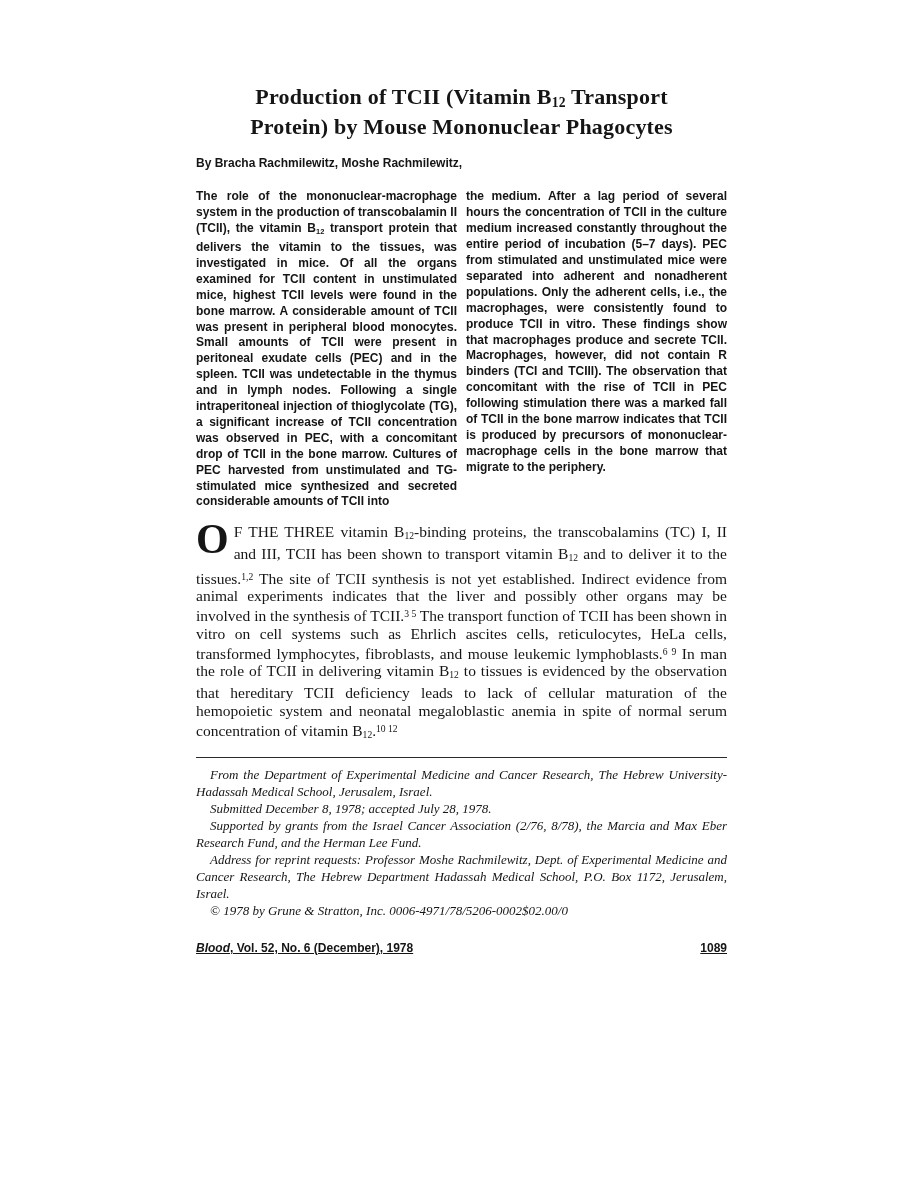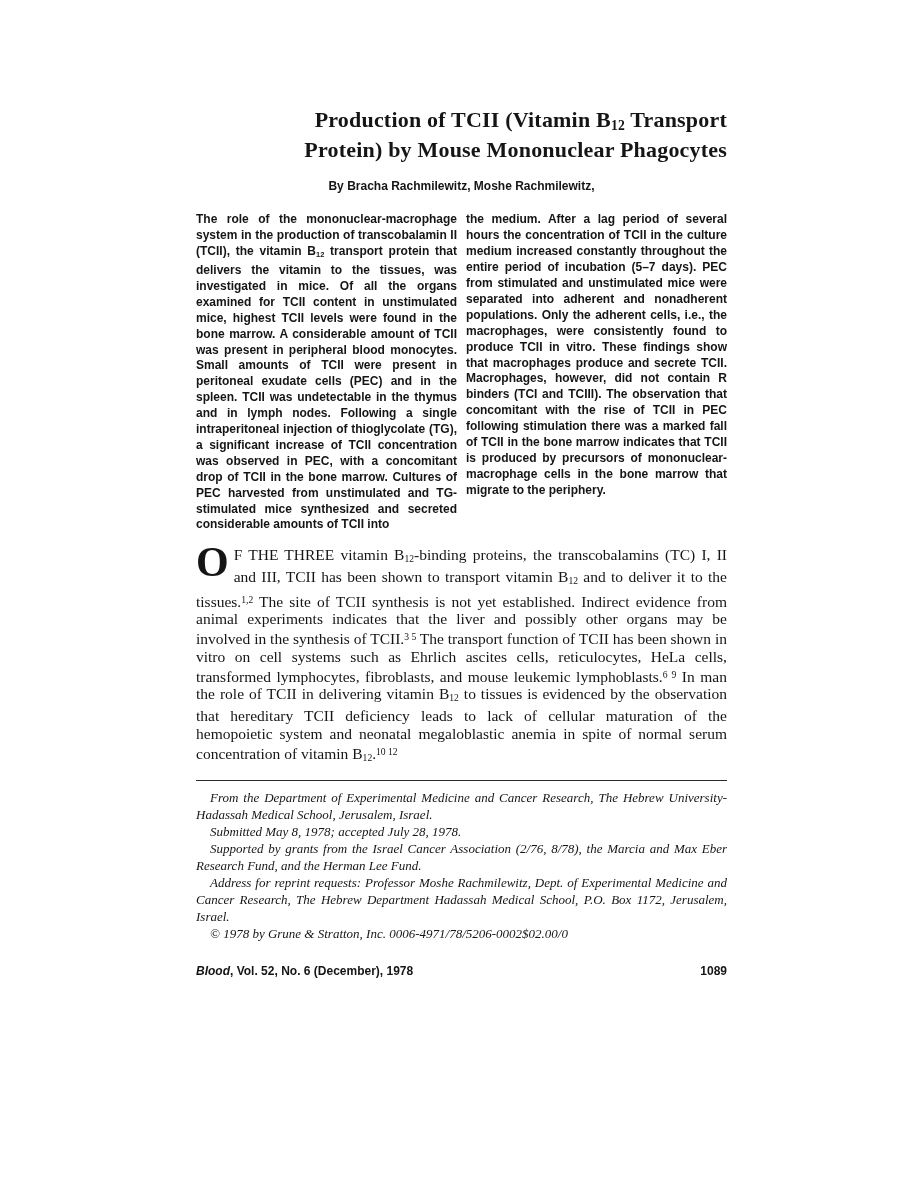--- a/index.html
+++ b/index.html
@@ -9,35 +9,35 @@
     background:#ffffff;
     color:#151515;
     overflow:hidden;
   }
   .content {
     position:absolute;
     left:196px; top:0;
     width:531px;
   }
   .title {
-    padding-top:108px;
+    padding-top:85px;
     font-family:"Liberation Serif", serif;
     font-weight:bold;
     font-size:22px;
     line-height:24px;
-    text-align:right;
+    text-align:center;
     letter-spacing:0.2px;
   }
   .authors {
     margin-top:15px;
     font-family:"Liberation Sans", sans-serif;
     font-weight:bold;
     font-size:12px;
     line-height:18px;
-    text-align:center;
+    text-align:left;
   }
   .abstract {
     margin-top:17px;
     display:flex;
     gap:9px;
     font-family:"Liberation Sans", sans-serif;
     font-weight:bold;
     font-size:12px;
     line-height:15.9px;
     text-align:justify;
@@ -78,20 +78,21 @@
   }
   .footnotes p { margin:0; text-indent:14px;font-family:Liberation Serif, serif; }
   .footer {
     margin-top:22px;
     display:flex;
     justify-content:space-between;
     align-items:center;
     font-family:"Liberation Sans", sans-serif;
     font-weight:bold;
     font-size:12px;
+    text-decoration:underline;
   }
 </style>
 </head>
 <body>
 
 <div class="page">
   <div class="content">
 
     <div class="title">
       <div>Production of TCII (Vitamin B<sub>12</sub> Transport</div>
@@ -108,21 +109,21 @@
     </div>
 
     <div class="body-text">
       <p><span class="dropcap">O</span><span>F THE THREE  vitamin B<sub>12</sub>-binding proteins, the transcobalamins (TC) I, II and III, TCII has been shown to transport vitamin B<sub>12</sub> and to deliver it to the tissues.<sup>1,2</sup> The site of TCII synthesis is not yet established. Indirect evidence from animal experiments indicates that the liver and possibly other organs may be involved in the synthesis of TCII.<sup>3 5</sup> The transport function of TCII has been shown in vitro on cell systems such as Ehrlich ascites cells, reticulocytes, HeLa cells, transformed lymphocytes, fibroblasts, and mouse leukemic lymphoblasts.<sup>6 9</sup> In man the role of TCII in delivering vitamin B<sub>12</sub> to tissues is evidenced by the observation that hereditary TCII deficiency leads to lack of cellular maturation of the hemopoietic system and neonatal megaloblastic anemia in spite of normal serum concentration of vitamin B<sub>12</sub>.<sup>10 12</sup></span></p>
     </div>
 
     <hr class="rule">
 
     <div class="footnotes">
       <p>From the Department of Experimental Medicine and Cancer Research, The Hebrew University-Hadassah Medical School, Jerusalem, Israel.</p>
-      <p>Submitted May 8, 1978; accepted July 28, 1978.</p>
+      <p>Submitted December 8, 1978; accepted July 28, 1978.</p>
       <p>Supported by grants from the Israel Cancer Association (2/76, 8/78), the Marcia and Max Eber Research Fund, and the Herman Lee Fund.</p>
       <p>Address for reprint requests: Professor Moshe Rachmilewitz, Dept. of Experimental Medicine and Cancer Research, The Hebrew Department Hadassah Medical School, P.O. Box 1172, Jerusalem, Israel.</p>
       <p>© 1978 by Grune &amp; Stratton, Inc. 0006-4971/78/5206-0002$02.00/0</p>
     </div>
 
     <div class="footer">
       <span><i>Blood</i>, Vol. 52, No. 6 (December), 1978</span>
       <span>1089</span>
     </div>
 

